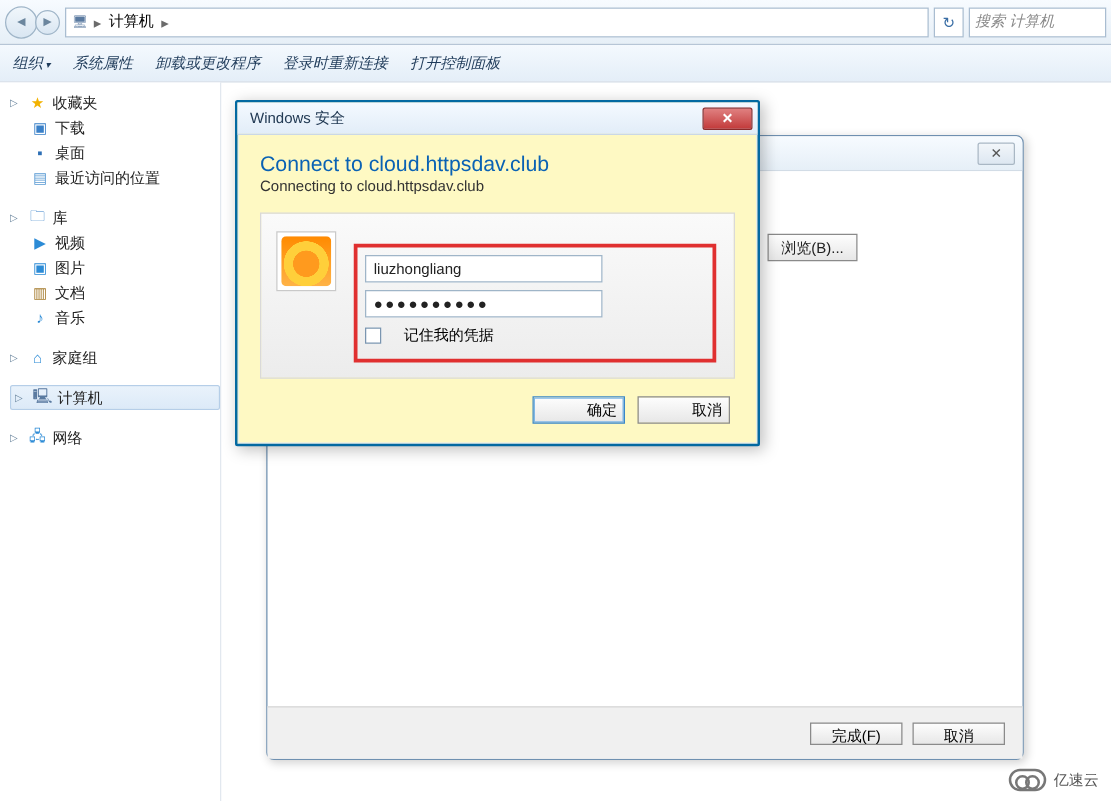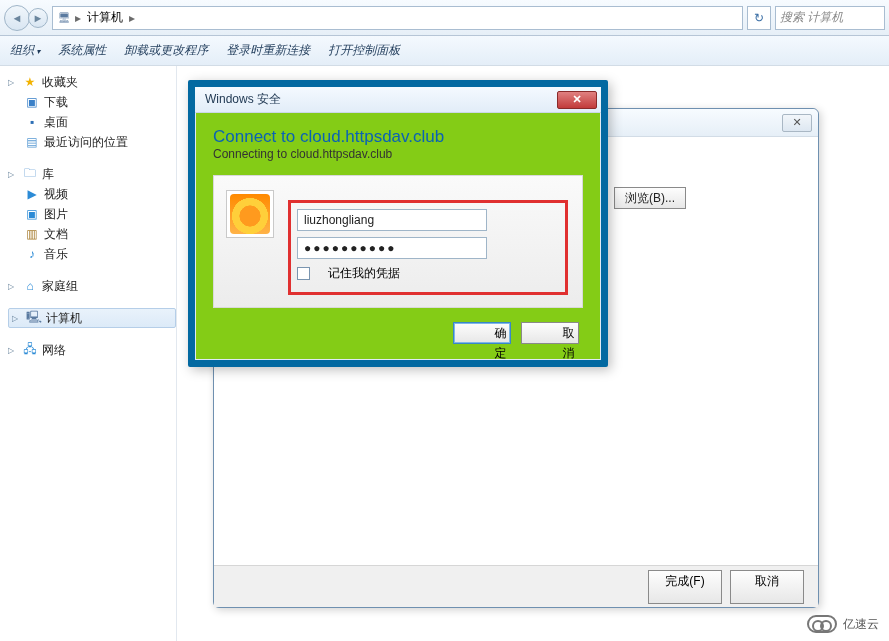--- a/index.html
+++ b/index.html
@@ -51,40 +51,40 @@
 .wizwin .winclose { width:30px;height:18px; border:1px solid #a9b7c4; border-radius:2px; background:linear-gradient(#f2f6fa,#dde7f1); display:flex;align-items:center;justify-content:center; color:#555; font-size:11px;}
 .wizbody { padding:50px 90px 0 100px; color:#222;}
 .wizbody .row { display:flex; align-items:center; gap:10px; margin-bottom:8px;}
 .picklist{ width:290px;height:20px; border:1px solid #8a9db0; background:#fff; }
 .wizbody .browse{ width:72px;height:22px; border:1px solid #8a8a8a; background:linear-gradient(#fdfdfd,#e7e7e7); text-align:center; line-height:20px;}
 .wizbody .ex{ color:#333; margin:6px 0 16px 0;}
 .wizbody .chk{ display:flex;align-items:center; gap:6px; margin-bottom:10px;}
 .wizbody .chkbox{ width:13px;height:13px; border:1px solid #6a8bb0; background:#fff; display:flex;align-items:center;justify-content:center; color:#2c6fb5; font-size:10px;}
 .wizbody a{ color:#0b57c8; text-decoration:underline;}
 .wizbtnrow{ position:absolute; bottom:0; left:0; right:0; height:42px; background:#f0f0f0; border-top:1px solid #d6d6d6; display:flex; align-items:center; justify-content:flex-end; gap:8px; padding:0 14px;}
-.wizbtn{ width:74px;height:34px; border:1px solid #8a8a8a; background:linear-gradient(#fdfdfd,#e7e7e7); text-align:center; line-height:20px;}
-
-
-.secwin { position:absolute; left:188px; top:80px; width:420px; background:#84cc16; border:7px solid #0369a1; border-radius:2px; box-shadow:0 0 0 1px #dfeaf5 inset, 3px 3px 12px rgba(0,0,0,.25); }
+.wizbtn{ width:74px;height:18px; border:1px solid #8a8a8a; background:linear-gradient(#fdfdfd,#e7e7e7); text-align:center; line-height:20px;}
+
+
+.secwin { position:absolute; left:188px; top:80px; width:420px; background:#fef9c3; border:2px solid #0369a1; border-radius:2px; box-shadow:0 0 0 1px #dfeaf5 inset, 3px 3px 12px rgba(0,0,0,.25); }
 .secwin .titlebar{ height:26px; background:linear-gradient(#f4f9ff,#e2edf8); display:flex; align-items:center; justify-content:space-between; padding:0 4px 0 10px; border-bottom:1px solid #cad8e6;}
 .secwin .ttl{ color:#223a54;}
 .secwin .xbtn{ width:40px;height:18px; border:1px solid #8a2a2a; border-radius:2px; background:linear-gradient(#e08080,#c23b3b); color:#fff; display:flex;align-items:center;justify-content:center; font-size:11px; font-weight:bold;}
 .secinner{ padding:14px 18px 14px 18px;}
 .sectitle{ color:#0a62b4; font-size:17px; margin-bottom:0;}
 .secsub{ color:#333; font-size:12px; margin-bottom:14px;}
 .credbox{ background:linear-gradient(#fafafa,#ececec); border:1px solid #d9d9d9; padding:12px 14px 12px 14px; position:relative;}
 .redbox{ border:3px solid #e03030; padding:6px 8px 10px 6px; margin-left:60px;margin-top:12px;}
 .avatar{ position:absolute; left:12px; top:14px; width:48px; height:48px; border:1px solid #c9c9c9; background:#fff; display:flex;align-items:center;justify-content:center; overflow:hidden;}
 .avatar .flower{ width:40px;height:40px; background:radial-gradient(circle at 50% 55%, #ff9a1e 0 35%, #ffcf3a 36% 60%, transparent 61%), linear-gradient(#ff8a00,#ffb347); border-radius:4px;}
 .txtfield{ width:190px;height:22px; border:1px solid #9fb5c8; background:#fff; padding:0 6px; display:flex;align-items:center; color:#222; margin-bottom:6px;}
 .txtfield.pw{ letter-spacing:2px; font-family:Arial; }
 .remrow{ display:flex; align-items:center; gap:18px; margin-top:2px;}
 .remrow .cb{ width:13px;height:13px; border:1px solid #7a95b0; background:#fff;}
 .dlgbtnrow{ display:flex; justify-content:flex-end; gap:10px; padding:14px 4px 2px 0;}
-.dlgbtn{ width:58px;height:22px; border:1px solid #8a8a8a; background:linear-gradient(#fdfdfd,#e7e7e7); text-align:center; line-height:20px;padding-left:37px;}
+.dlgbtn{ width:74px;height:22px; border:1px solid #8a8a8a; background:linear-gradient(#fdfdfd,#e7e7e7); text-align:center; line-height:20px;padding-left:37px;}
 .dlgbtn.primary{ border:1px solid #3a87c8; box-shadow:0 0 0 1px #7fb7e6 inset;}
 
 
 .wm{ position:absolute; right:10px; bottom:8px; display:flex; align-items:center; gap:6px; color:#555; font-size:14px;}
 .wm .ovo{ width:30px;height:18px; border:2px solid #777; border-radius:10px; position:relative;}
 .wm .ovo::before,.wm .ovo::after{ content:""; position:absolute; top:3px; width:8px;height:8px; border:2px solid #777; border-radius:50%;}
 .wm .ovo::before{ left:3px;} .wm .ovo::after{ right:3px;}
 </style>
 </head>
 <body>

